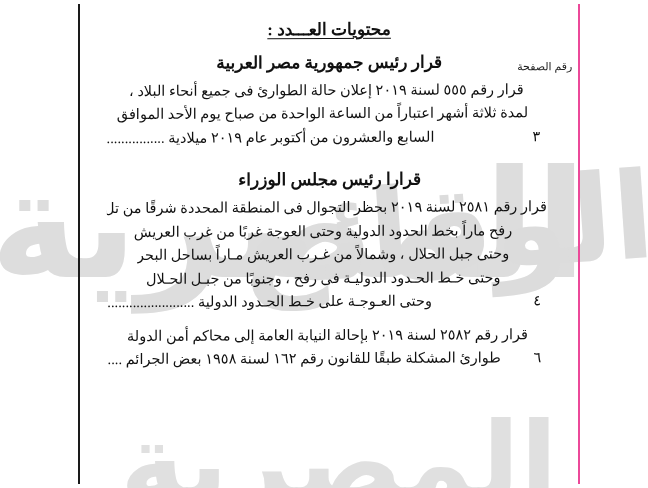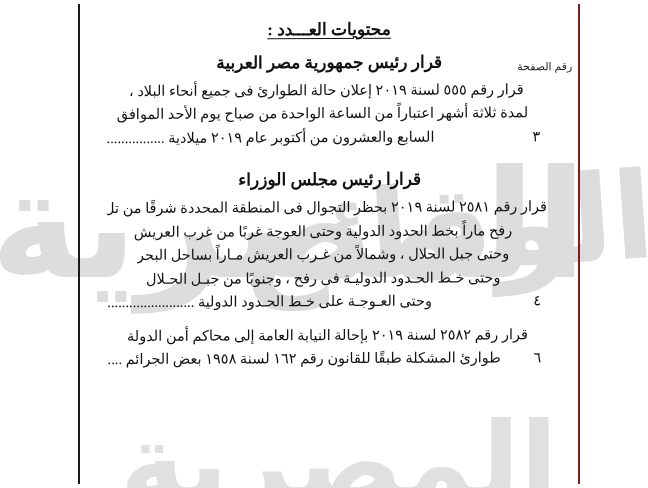--- a/index.html
+++ b/index.html
@@ -58,21 +58,21 @@
   }
 
   
   .page {
     position: absolute;
     left: 78px;
     top: 4px;
     width: 502px;
     height: 480px;
     background: transparent;
-    border-right: 2px solid #7f1d1d;
+    border-right: 2px solid #ec4899;
     border-left: 2px solid #1a1a1a;
     box-sizing: border-box;
   }
   .page-inner {
     position: relative;
     width: 100%;
     height: 100%;
     padding: 10px 26px 0 26px;
     box-sizing: border-box;
   }

